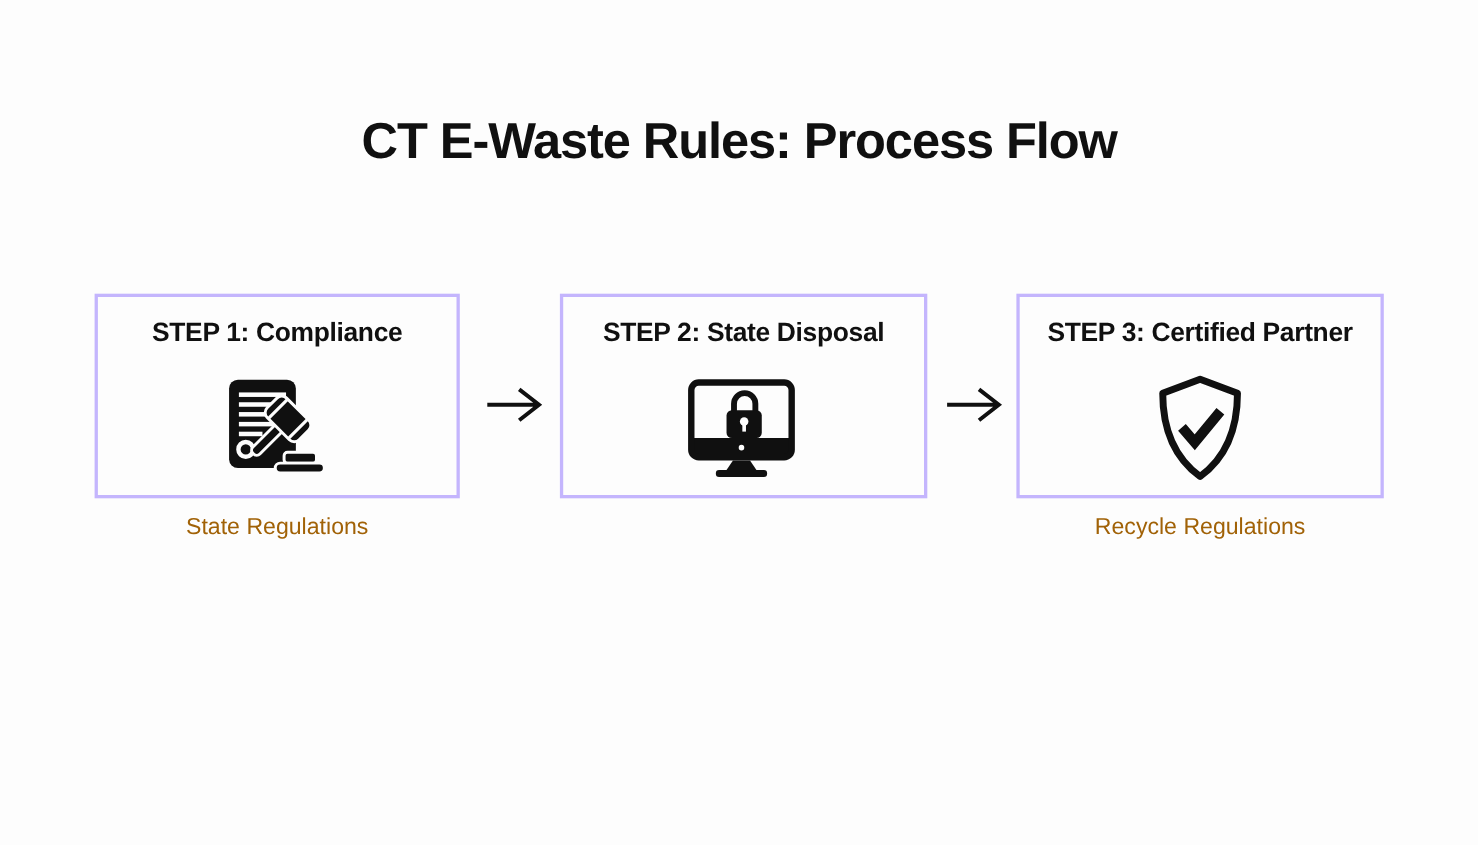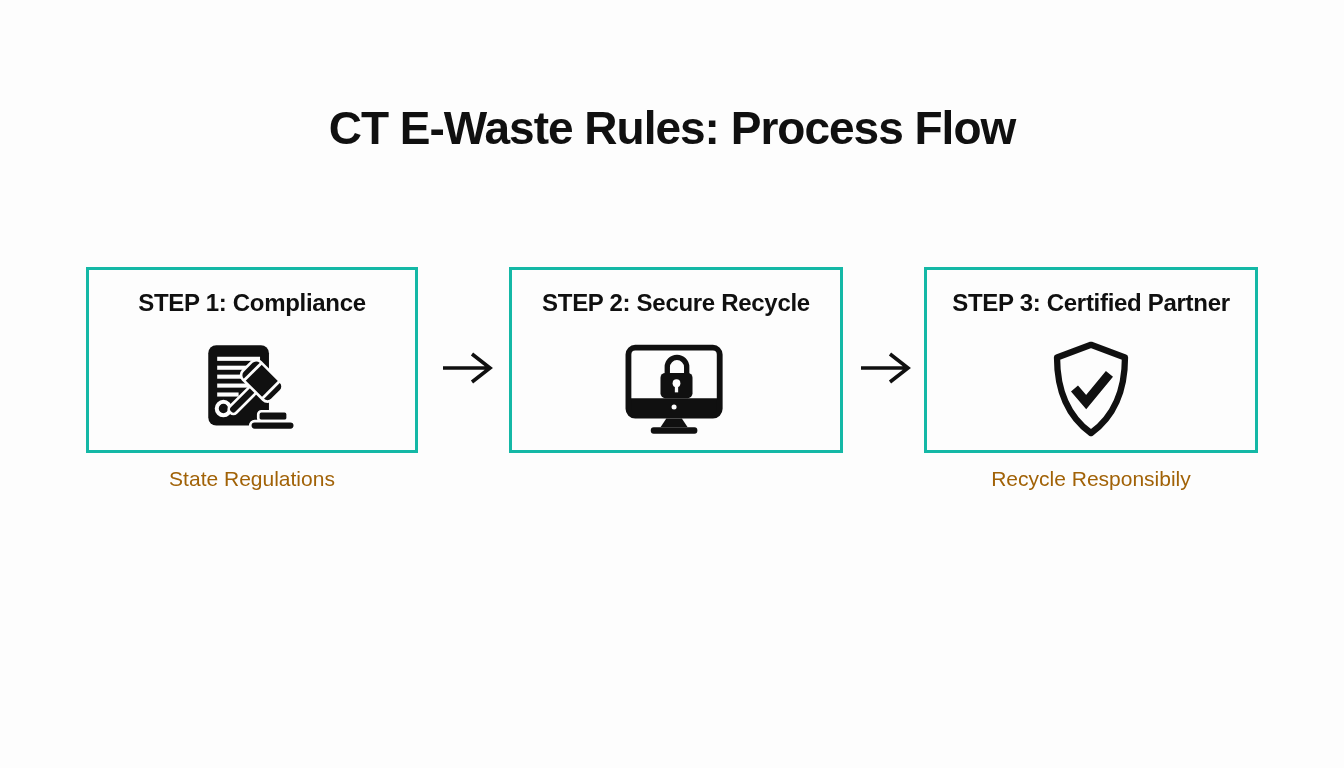--- a/index.html
+++ b/index.html
@@ -17,21 +17,21 @@
     text-align:center;
     font-size:46px;
     font-weight:700;
     letter-spacing:-1px;
     color:#101010;
   }
   .step-group{position:absolute;top:267px;}
   .step-box{
     box-sizing:border-box;
     height:186px;
-    border:3px solid #14b8a6;
+    border:3px solid #c4b5fd;
     background:#fdfdfd;
     display:flex;
     flex-direction:column;
     align-items:center;
     padding-top:19px;
   }
   .step-title{
     font-size:24px;
     font-weight:700;
     letter-spacing:-0.3px;
@@ -89,21 +89,21 @@
     </div>
     <div class="step-caption">State Regulations</div>
   </div>
 
   <svg class="flow-arrow" id="arrow-1" width="54" height="36" viewBox="0 0 54 36" aria-hidden="true">
     <path d="M2 18 H47 M31 4 L49 18 L31 32" fill="none" stroke="#101010" stroke-width="3.6"></path>
   </svg>
 
   <div class="step-group" id="group-2">
     <div class="step-box">
-      <div class="step-title">STEP 2: Secure Recycle</div>
+      <div class="step-title">STEP 2: State Disposal</div>
       <svg class="step-icon" width="125" height="100" viewBox="0 0 125 103" aria-hidden="true">
 
         <path d="M13 62 H107 V72 Q107 80 99 80 H21 Q13 80 13 72 Z" fill="#101010"></path>
         <circle cx="60" cy="71" r="2.6" fill="#fdfdfd"></circle>
 
         <rect x="13" y="10" width="94" height="70" rx="7" fill="none" stroke="#101010" stroke-width="6"></rect>
 
         <path d="M52 83 H68 L74 92 H46 Z" fill="#101010"></path>
         <rect x="36" y="92" width="48" height="6.5" rx="3" fill="#101010"></rect>
 
@@ -120,16 +120,16 @@
   </svg>
 
   <div class="step-group" id="group-3">
     <div class="step-box">
       <div class="step-title">STEP 3: Certified Partner</div>
       <svg class="step-icon" width="90" height="100" viewBox="0 0 90 103" aria-hidden="true">
         <path d="M45 7 L80 20 C80 50 71 79 45 98 C19 79 10 50 10 20 Z" fill="none" stroke="#101010" stroke-width="6.5" stroke-linejoin="round"></path>
         <path d="M28 52 L40 66 L64 37" fill="none" stroke="#101010" stroke-width="9.5"></path>
       </svg>
     </div>
-    <div class="step-caption">Recycle Responsibily</div>
+    <div class="step-caption">Recycle Regulations</div>
   </div>
 
 </div>
 
 </body></html>

